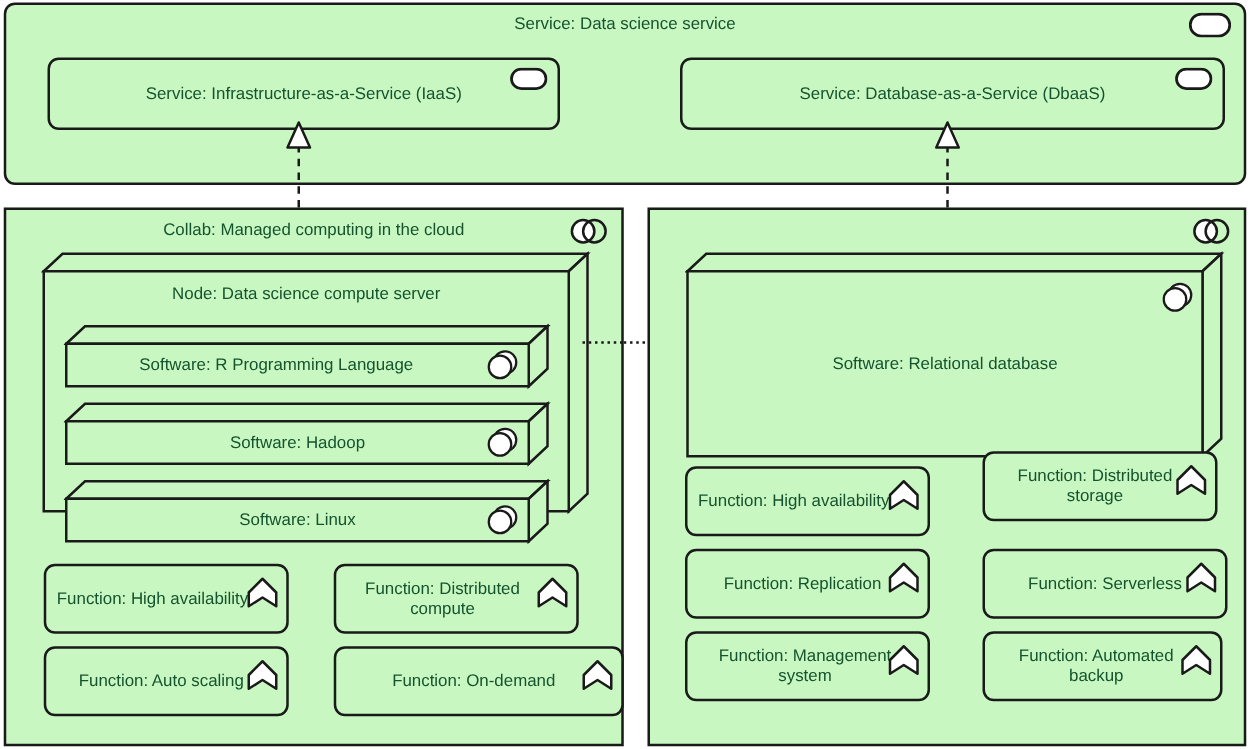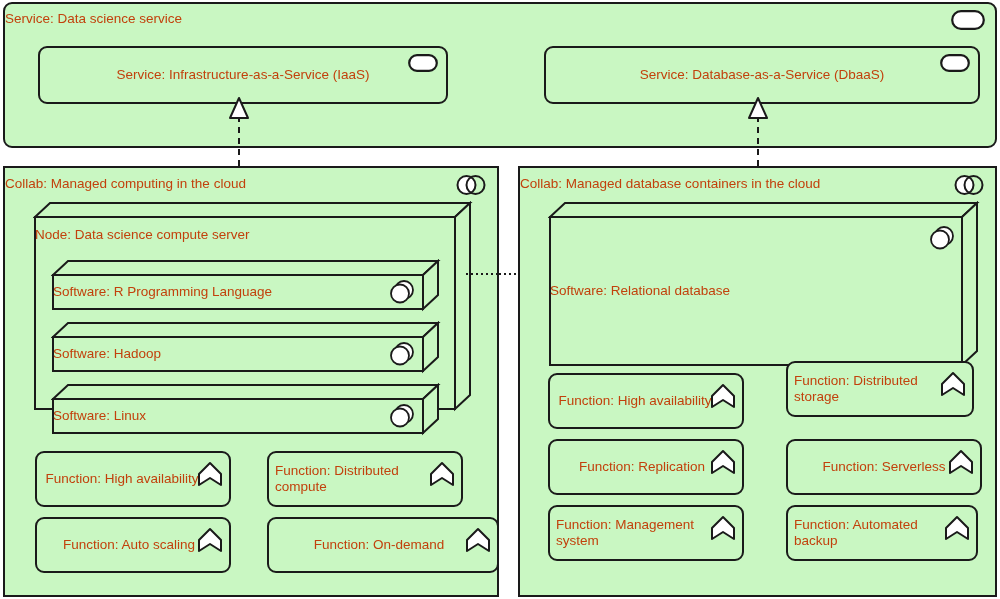--- a/index.html
+++ b/index.html
@@ -28,22 +28,22 @@
     box-sizing: border-box;
     background: #c9f7c2;
     border: 2px solid #1a1a1a;
   }
   .rounded {
     border-radius: 9px;
   }
 
   .label {
     position: absolute;
-    text-align: left;
-    color: #c2410c;
+    text-align: center;
+    color: #14532d;
     line-height: 1.18;
     white-space: pre-line;
     pointer-events: none;
   }
 
   
   .title-label {
     left: 0;
     right: 0;
     font-size: 13.5px;
@@ -124,21 +124,21 @@
       </svg>
       <div class="label" style="left:2px; top:26px; width:420px; font-size:13.5px;">Node: Data science compute server</div>
     </div>
 
     <div class="threed" style="left:46px; top:91px;">
       <svg width="390" height="54" viewBox="0 0 390 54">
         <polygon points="2,16 17,2 387,2 372,16" fill="#c9f7c2" stroke="#1a1a1a" stroke-width="2"></polygon>
         <polygon points="372,16 387,2 387,36 372,50" fill="#c9f7c2" stroke="#1a1a1a" stroke-width="2"></polygon>
         <rect x="2" y="16" width="370" height="34" fill="#c9f7c2" stroke="#1a1a1a" stroke-width="2"></rect>
       </svg>
-      <div class="label" style="left:2px; top:25px; width:384px; font-size:13.5px;">Software: R Programming Language</div>
+      <div class="label" style="left:2px; top:25px; width:336px; font-size:13.5px;">Software: R Programming Language</div>
       <svg class="icon" style="left:337px; top:19px;" width="28" height="28" viewBox="0 0 28 28">
         <circle cx="16" cy="12" r="9" fill="#ffffff" stroke="#1a1a1a" stroke-width="1.8"></circle>
         <circle cx="12" cy="15.5" r="9" fill="#ffffff" stroke="#1a1a1a" stroke-width="1.8"></circle>
       </svg>
     </div>
 
     <div class="threed" style="left:46px; top:153px;">
       <svg width="390" height="54" viewBox="0 0 390 54">
         <polygon points="2,16 17,2 387,2 372,16" fill="#c9f7c2" stroke="#1a1a1a" stroke-width="2"></polygon>
         <polygon points="372,16 387,2 387,36 372,50" fill="#c9f7c2" stroke="#1a1a1a" stroke-width="2"></polygon>
@@ -187,21 +187,20 @@
 
     <div class="node-box rounded" style="left:262px; top:349px; width:232px; height:56px;">
       <div class="label center-label" style="padding-right:14px;">Function: On-demand</div>
       <svg class="icon" style="right:6px; top:8px;" width="26" height="26" viewBox="0 0 26 26">
         <polygon points="13,2 24,13 24,24 13,17 2,24 2,13" fill="#ffffff" stroke="#1a1a1a" stroke-width="2" stroke-linejoin="round"></polygon>
       </svg>
     </div>
   </div>
 
   <div class="node-box" style="left:518px; top:166px; width:479px; height:431px;">
-    <div class="label title-label" style="top:8px;">Collab: Managed database containers in the cloud</div>
     <svg class="icon" style="right:10px; top:6px;" width="32" height="22" viewBox="0 0 32 22">
       <circle cx="11.5" cy="11" r="9" fill="#ffffff" stroke="#1a1a1a" stroke-width="2"></circle>
       <circle cx="20.5" cy="11" r="9" fill="none" stroke="#1a1a1a" stroke-width="2"></circle>
     </svg>
 
     <div class="threed" style="left:28px; top:33px;">
       <svg width="432" height="168" viewBox="0 0 432 168">
         <polygon points="2,16 17,2 429,2 414,16" fill="#c9f7c2" stroke="#1a1a1a" stroke-width="2"></polygon>
         <polygon points="414,16 429,2 429,150 414,164" fill="#c9f7c2" stroke="#1a1a1a" stroke-width="2"></polygon>
         <rect x="2" y="16" width="412" height="148" fill="#c9f7c2" stroke="#1a1a1a" stroke-width="2"></rect>

